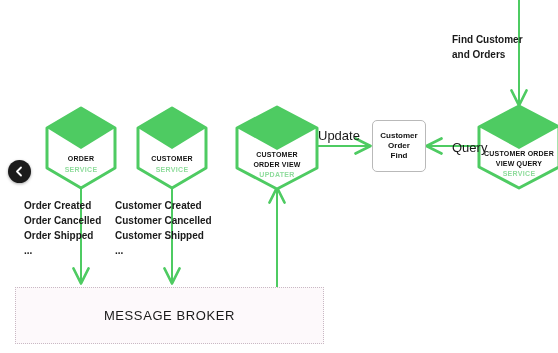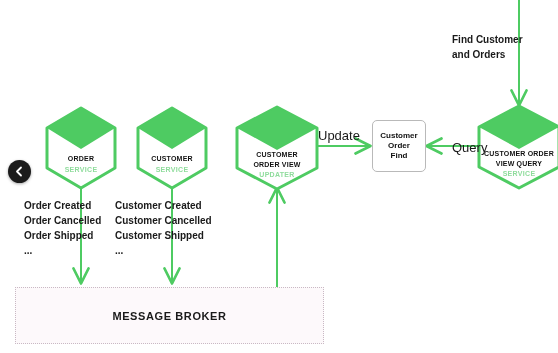--- a/index.html
+++ b/index.html
@@ -75,22 +75,22 @@
   .broker {
     position: absolute;
     box-sizing: border-box;
     background: #fdf9fb;
     border: 1px dotted #c9b9c4;
     display: flex;
     align-items: center;
     justify-content: center;
   }
   .broker-text {
-    font-size: 11px;
-    font-weight: bold;
+    font-size: 13px;
+    font-weight: normal;
     color: #1a1a1a;
     letter-spacing: 0.6px;
   }
 
   
   .note {
     position: absolute;
     font-size: 10px;
     font-weight: bold;
     color: #1a1a1a;

